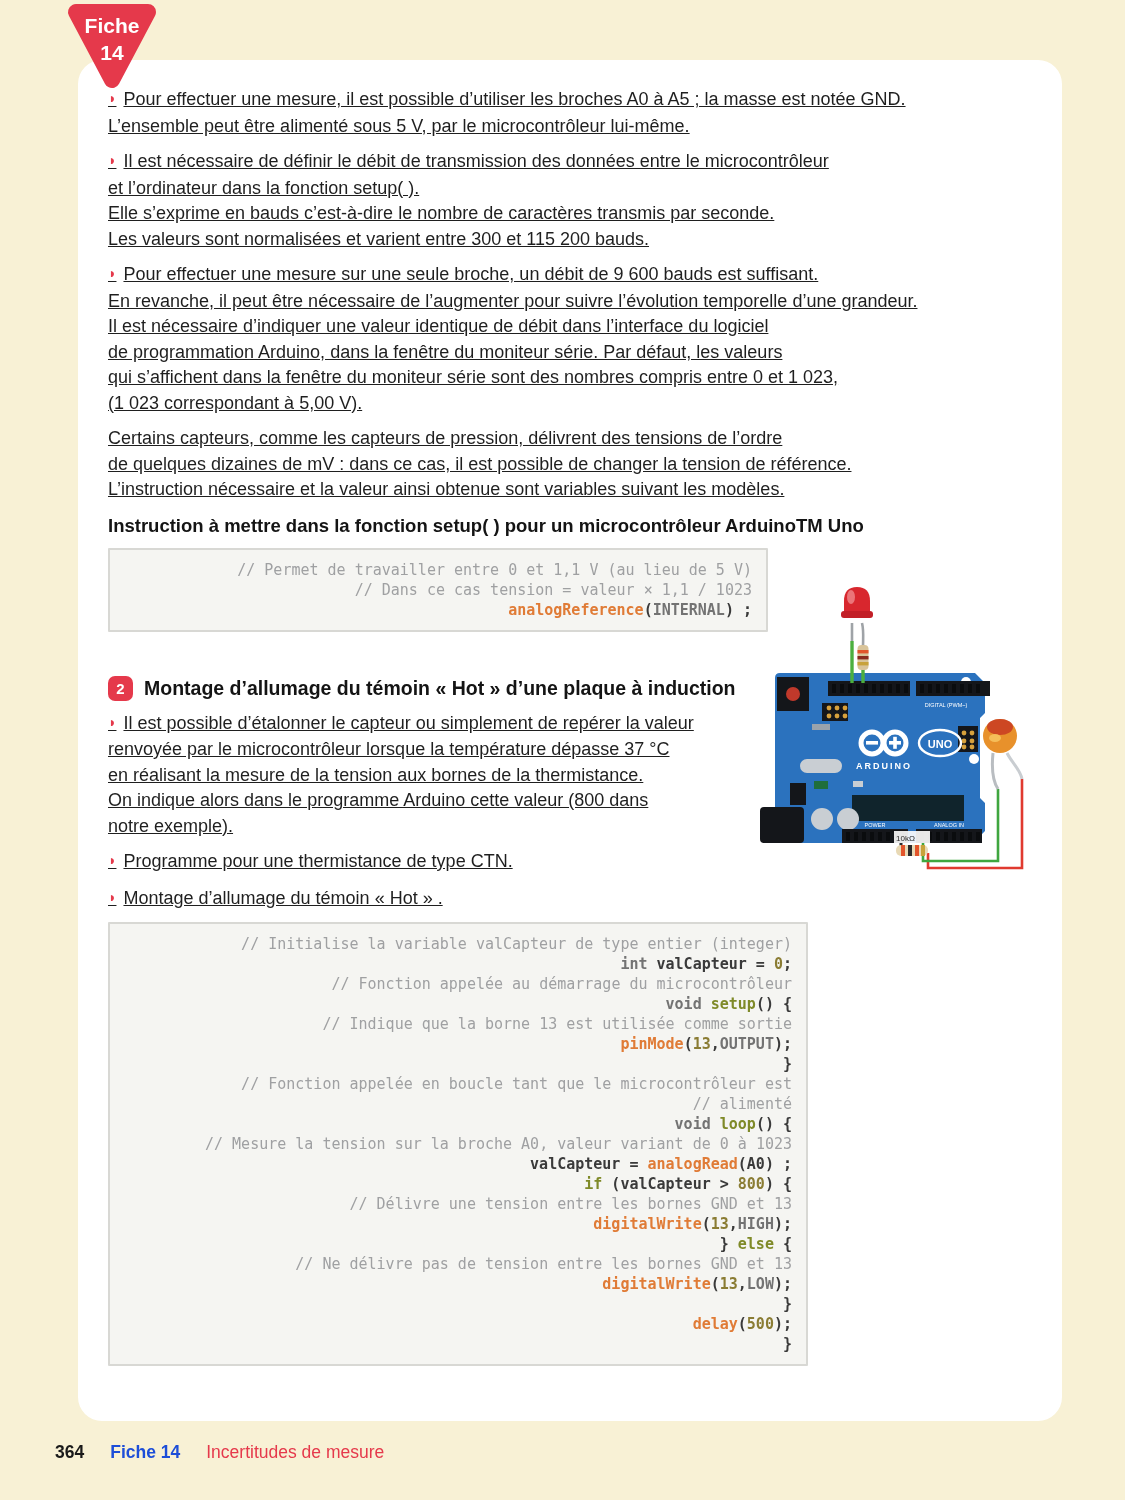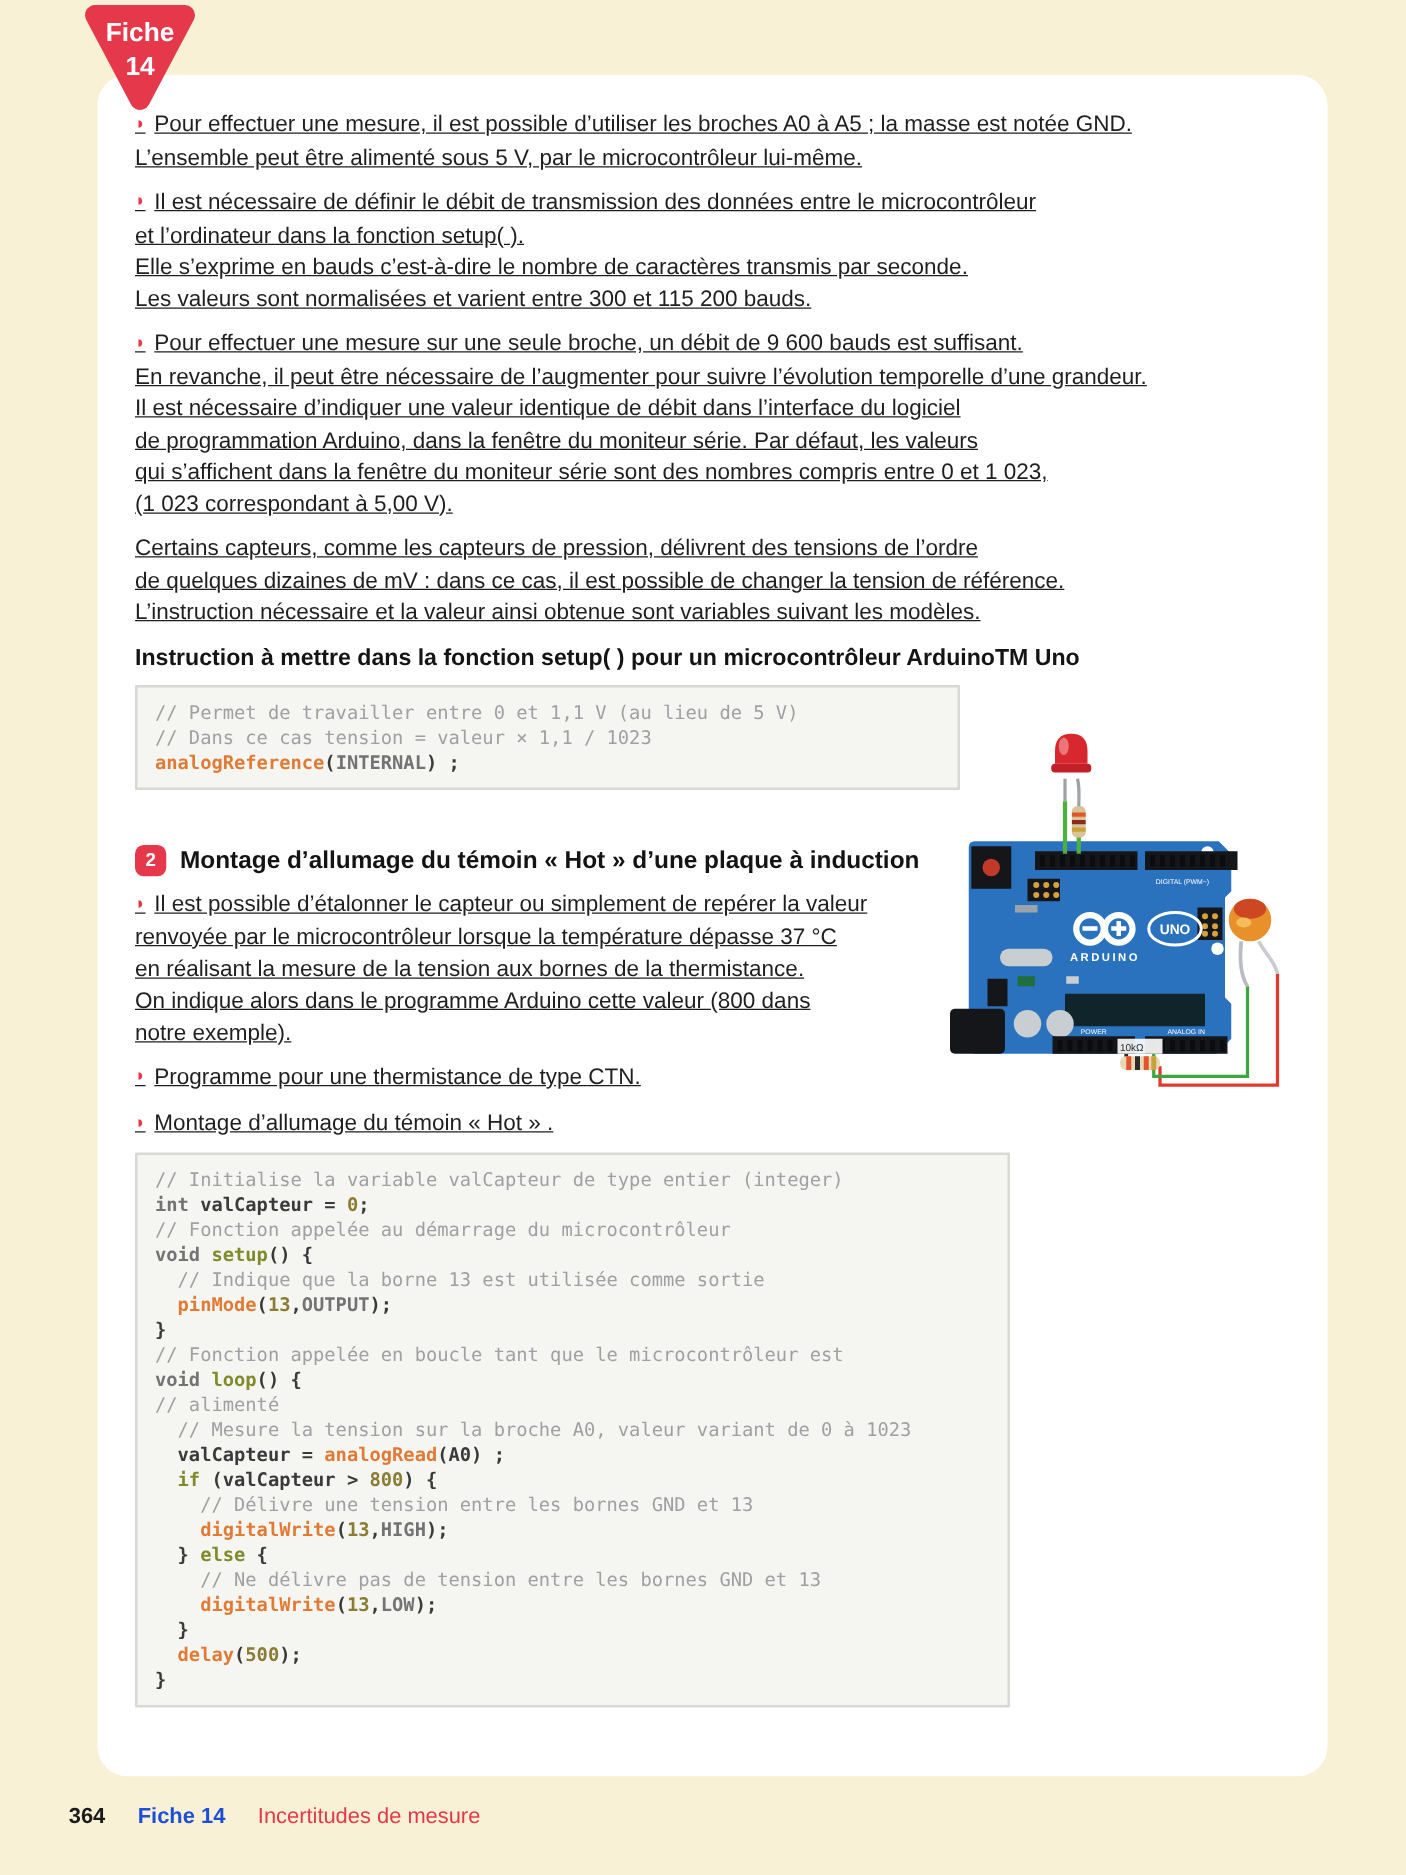--- a/index.html
+++ b/index.html
@@ -21,21 +21,21 @@
   }
   .para.s2{max-width:640px;}
   .bullet{color:#E5394B;font-size:14px;margin-right:7px;position:relative;top:-2px;}
   .setup-heading{
     font-size:18.5px;font-weight:bold;color:#141414;margin:10px 0 9px 0;line-height:26px;
   }
   .codebox{
     background:#F5F5F2;border:2px solid #D8D8D4;border-radius:1px;
     padding:10px 14px;box-sizing:border-box;
     font-family:"DejaVu Sans Mono","Liberation Mono",monospace;
-    font-size:15px;line-height:20px;font-weight:600;color:#3A3A3A;
+    font-size:15px;line-height:20px;font-weight:600;color:#3A3A3A;text-align:right;
   }
   .codebox.w1{width:660px;margin-bottom:0;}
   .codebox.w2{width:700px;margin-top:10px;}
   .cline{white-space:pre;min-height:20px;}
   .tc{color:#9FA0A2;font-weight:400;}
   .tk{color:#737373;}
   .tf{color:#E07B36;}
   .tg{color:#7F8A28;}
   .tn{color:#8A7C33;}
   .tp{color:#3A3A3A;}
@@ -112,22 +112,22 @@
 
       <div class="codebox w2">
           <div class="cline"><span class="tc">// Initialise la variable valCapteur de type entier (integer)</span></div>
           <div class="cline"><span class="tk">int</span><span class="tp"> valCapteur = </span><span class="tn">0</span><span class="tp">;</span></div>
           <div class="cline"><span class="tc">// Fonction appelée au démarrage du microcontrôleur</span></div>
           <div class="cline"><span class="tk">void</span><span class="tp"> </span><span class="tg">setup</span><span class="tp">() {</span></div>
           <div class="cline"><span class="tc">  // Indique que la borne 13 est utilisée comme sortie</span></div>
           <div class="cline"><span class="tp">  </span><span class="tf">pinMode</span><span class="tp">(</span><span class="tn">13</span><span class="tp">,</span><span class="tk">OUTPUT</span><span class="tp">);</span></div>
           <div class="cline"><span class="tp">}</span></div>
           <div class="cline"><span class="tc">// Fonction appelée en boucle tant que le microcontrôleur est</span></div>
+          <div class="cline"><span class="tc">// alimenté</span></div>
           <div class="cline"><span class="tk">void</span><span class="tp"> </span><span class="tg">loop</span><span class="tp">() {</span></div>
-          <div class="cline"><span class="tc">// alimenté</span></div>
           <div class="cline"><span class="tc">  // Mesure la tension sur la broche A0, valeur variant de 0 à 1023</span></div>
           <div class="cline"><span class="tp">  valCapteur = </span><span class="tf">analogRead</span><span class="tp">(A0) ;</span></div>
           <div class="cline"><span class="tp">  </span><span class="tg">if</span><span class="tp"> (valCapteur &gt; </span><span class="tn">800</span><span class="tp">) {</span></div>
           <div class="cline"><span class="tc">    // Délivre une tension entre les bornes GND et 13</span></div>
           <div class="cline"><span class="tp">    </span><span class="tf">digitalWrite</span><span class="tp">(</span><span class="tn">13</span><span class="tp">,</span><span class="tk">HIGH</span><span class="tp">);</span></div>
           <div class="cline"><span class="tp">  } </span><span class="tg">else</span><span class="tp"> {</span></div>
           <div class="cline"><span class="tc">    // Ne délivre pas de tension entre les bornes GND et 13</span></div>
           <div class="cline"><span class="tp">    </span><span class="tf">digitalWrite</span><span class="tp">(</span><span class="tn">13</span><span class="tp">,</span><span class="tk">LOW</span><span class="tp">);</span></div>
           <div class="cline"><span class="tp">  }</span></div>
           <div class="cline"><span class="tp">  </span><span class="tf">delay</span><span class="tp">(</span><span class="tn">500</span><span class="tp">);</span></div>

